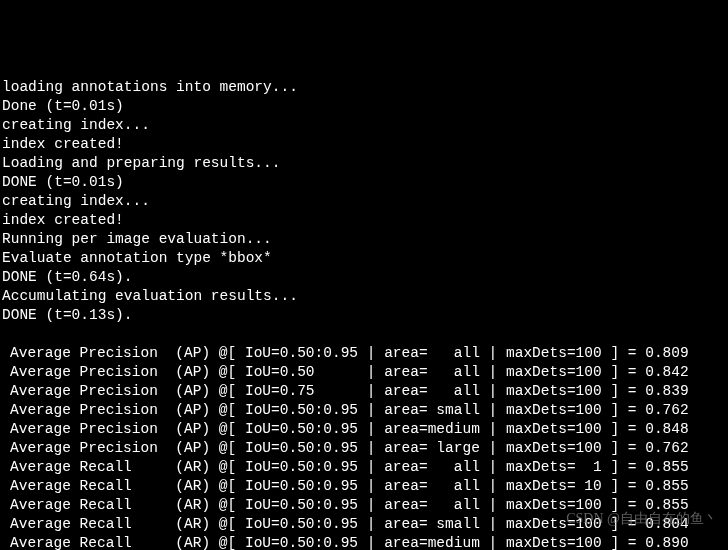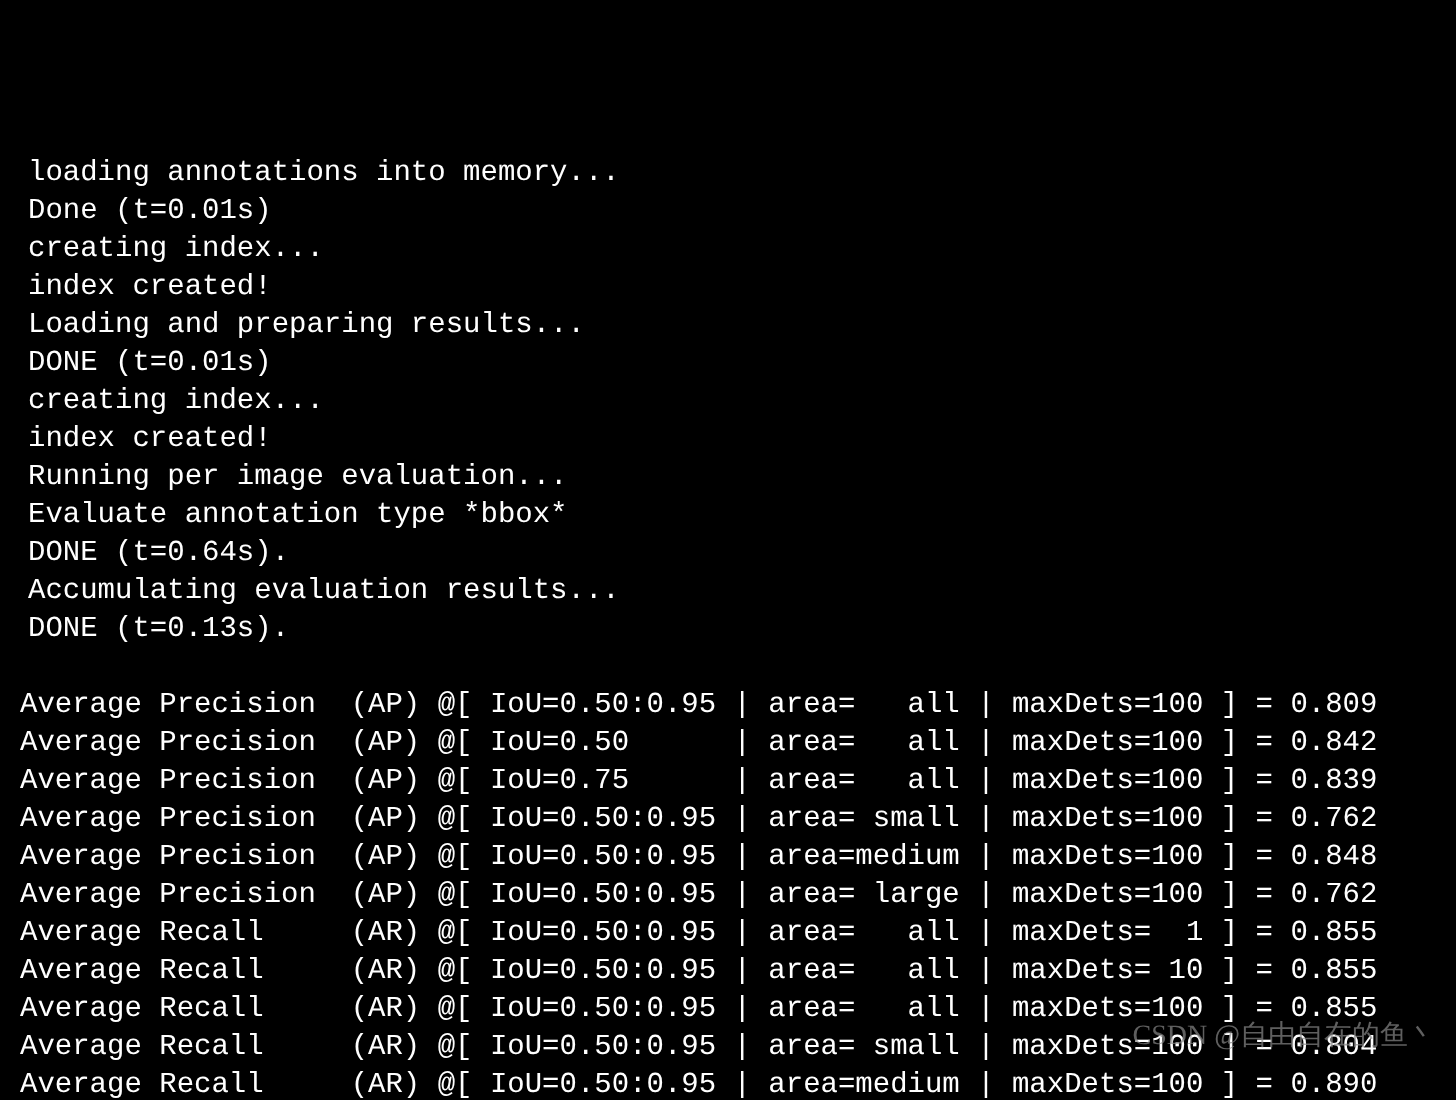--- a/index.html
+++ b/index.html
@@ -15,21 +15,20 @@
       line-height: 19px;
       padding: 2px;
       width: 728px;
       height: 550px;
       overflow: hidden;
       position: relative;
       white-space: pre;
     }
     .terminal-line {
       display: block;
-      margin-left: 12px;
     }
     .metric-line {
       display: block;
       padding-left: 8px;
     }
     .watermark {
       position: absolute;
       bottom: 22px;
       right: 10px;
       color: #888;

